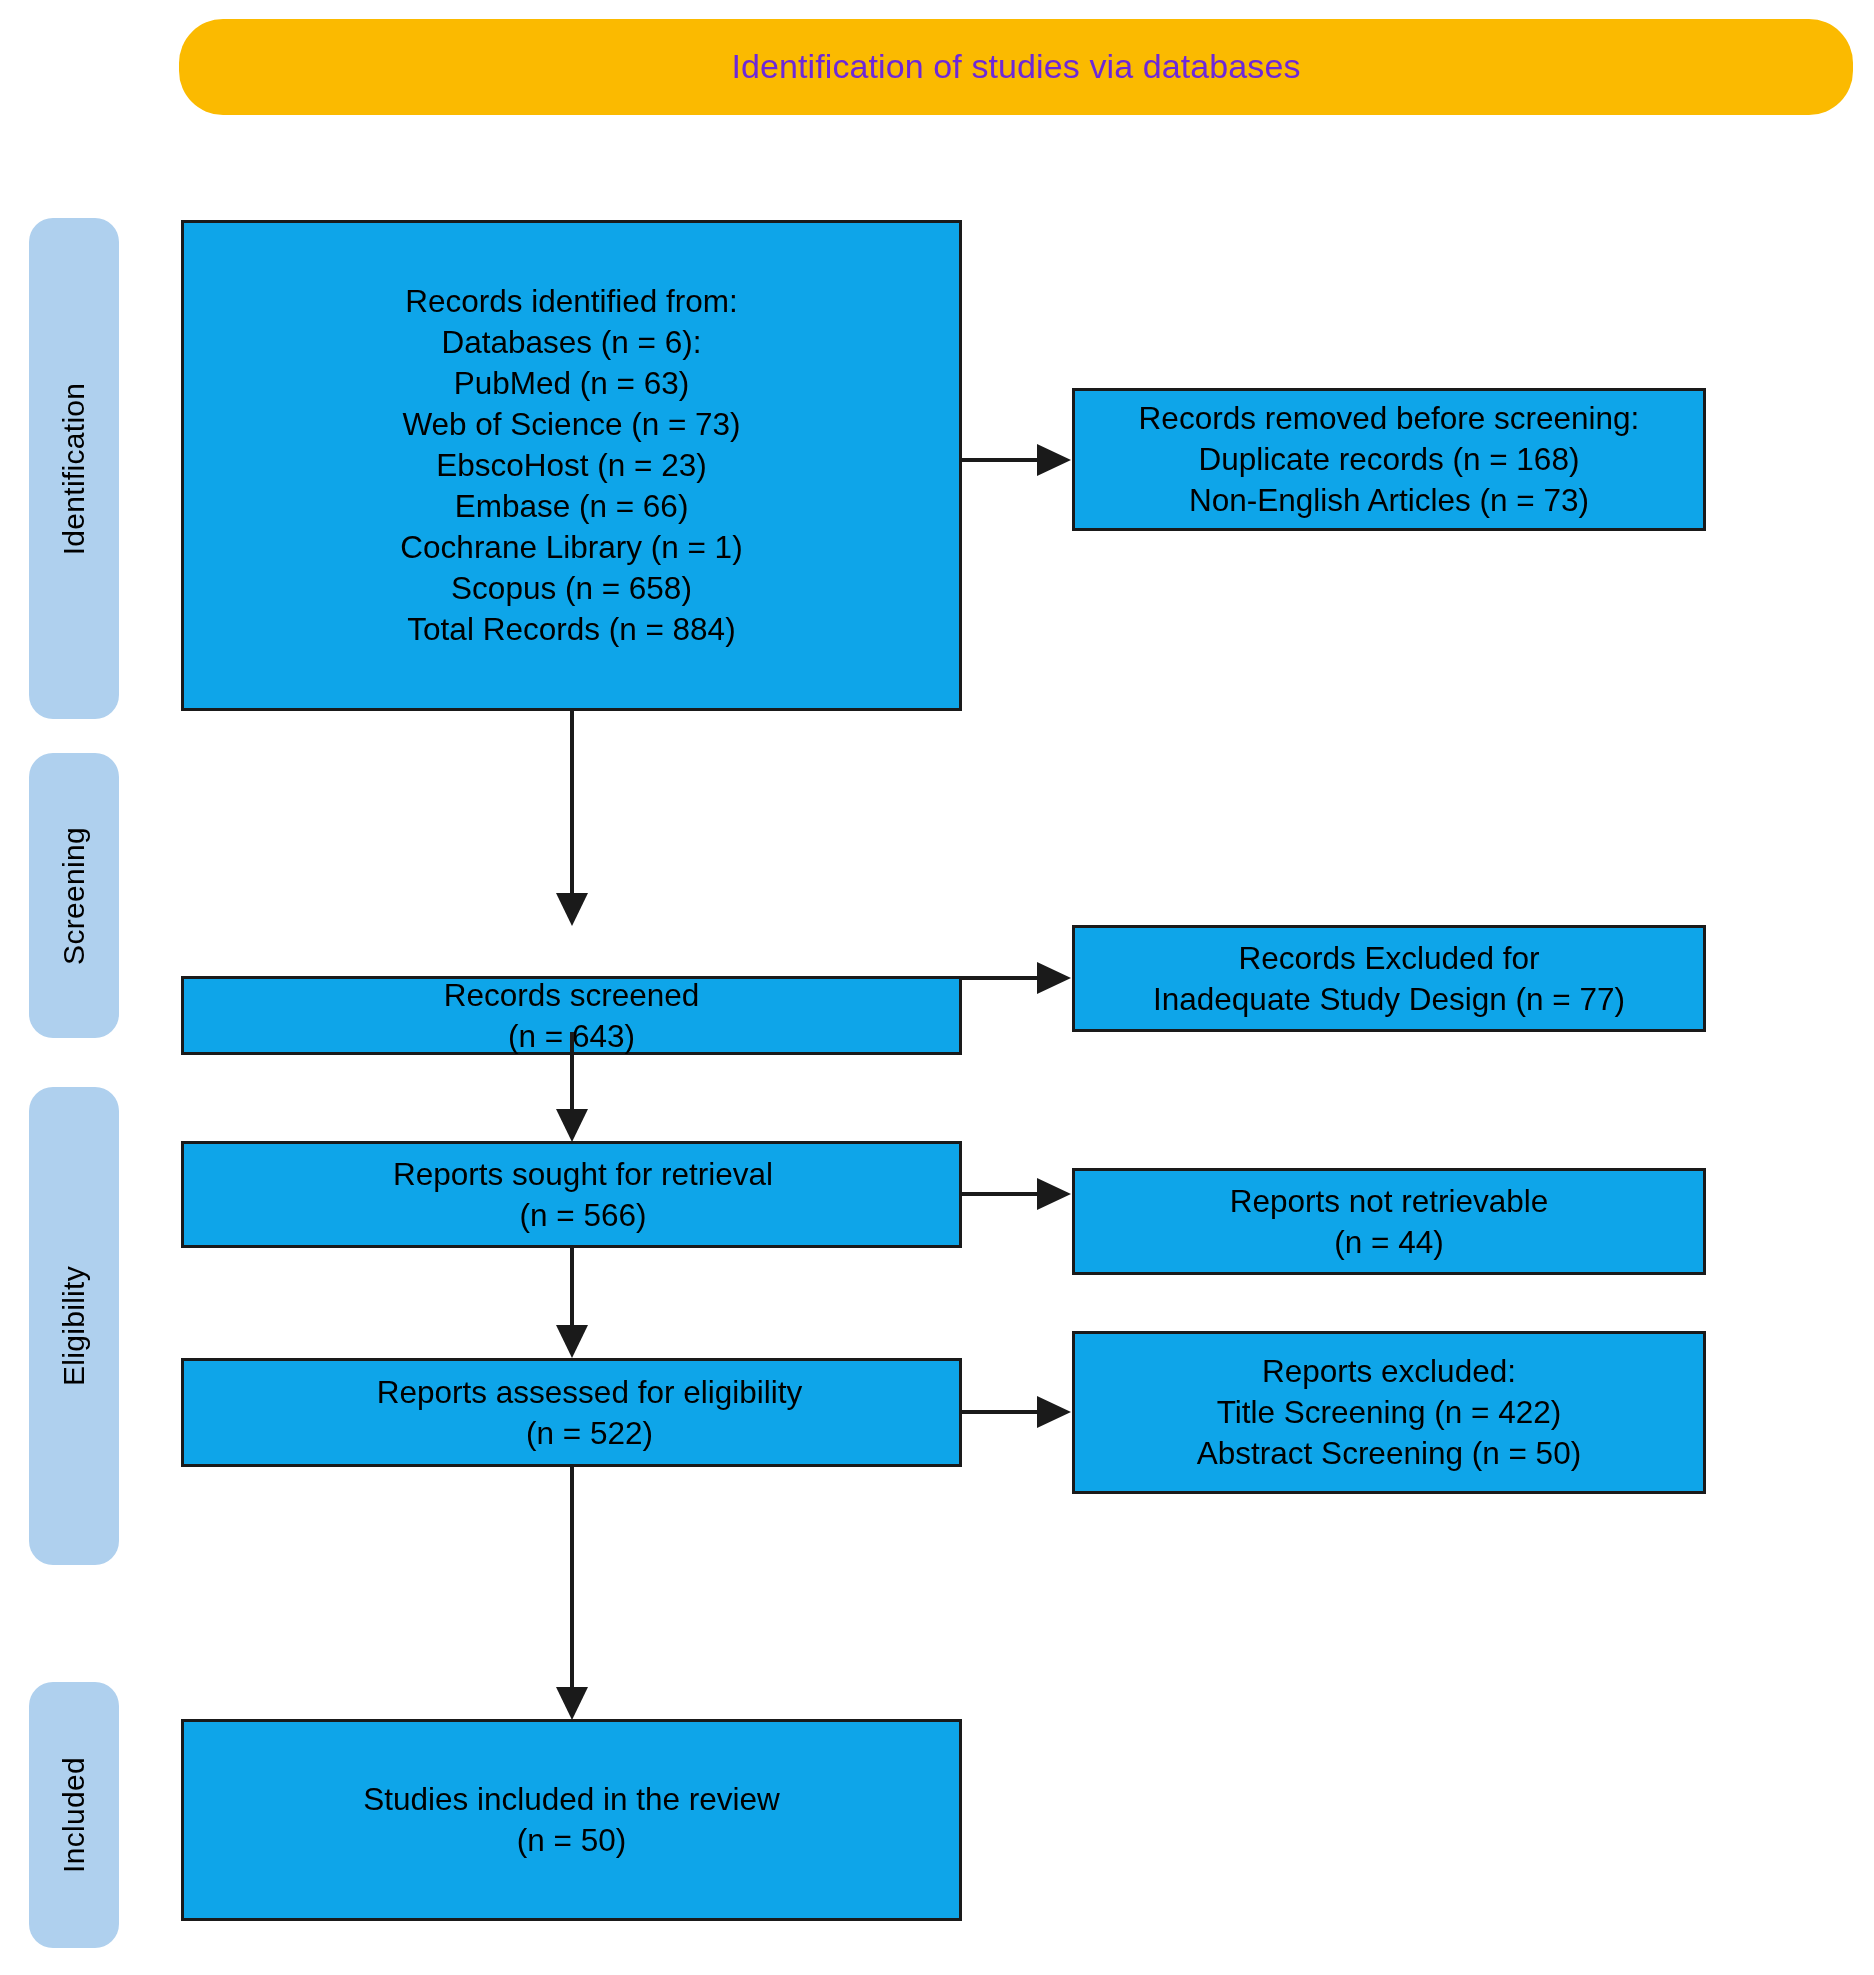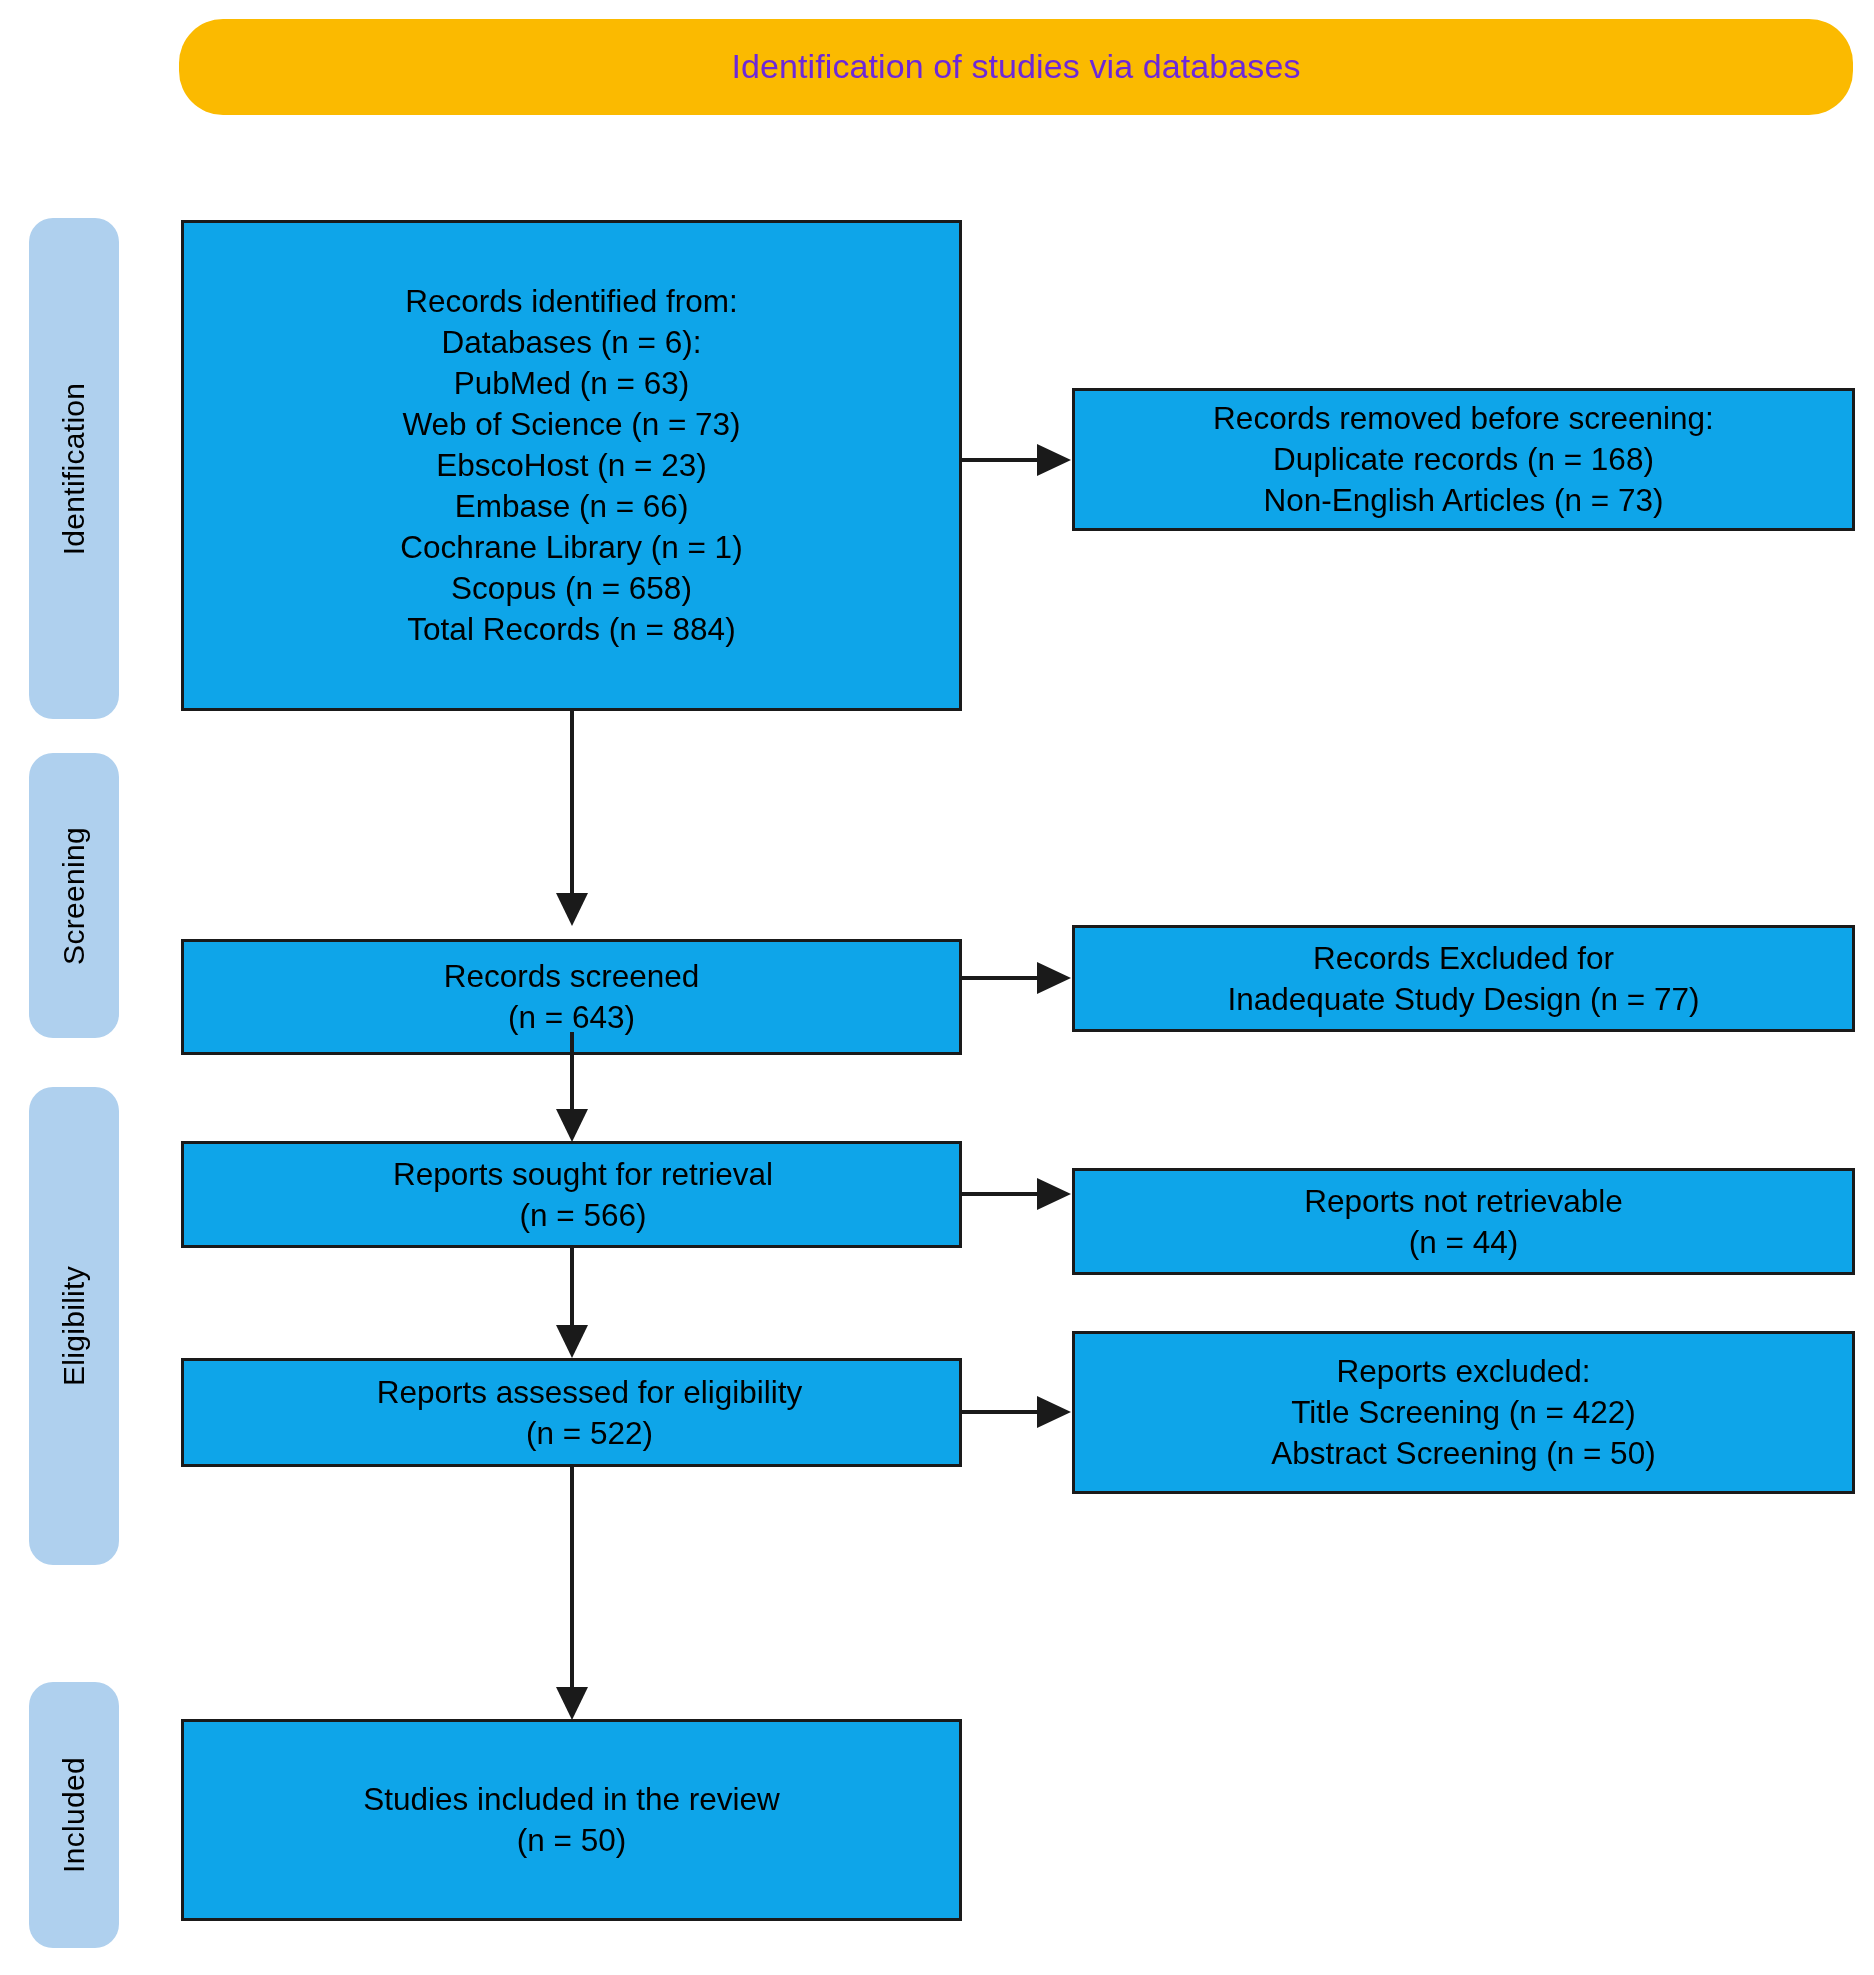--- a/index.html
+++ b/index.html
@@ -78,25 +78,25 @@
   .box .line {
     font-size: 31.5px;
     line-height: 1.30;
     color: #000000;
     white-space: nowrap;
   }
 
   
   .col-left  { left: 181px;  width: 781px; }
   
-  .col-right { left: 1072px; width: 783px; }
+  .col-right { left: 1072px; width: 634px; }
 
   .box-identified { top: 220px;  height: 491px; }
   .box-removed    { top: 388px;  height: 143px; }
-  .box-screened   { top: 939px; height: 116px; }
+  .box-screened   { top: 976px; height: 79px; }
   .box-excluded1  { top: 925px; height: 107px; }
   .box-sought     { top: 1141px; height: 107px; padding-left: 23px; }
   .box-notretr    { top: 1141px; height: 107px; margin-top: 27px; }
   .box-assessed   { top: 1358px; height: 109px; padding-left: 36px; }
   .box-excluded2  { top: 1331px; height: 163px; }
   .box-included   { top: 1719px; height: 202px; justify-content: center; }
 
   
   .v-line {
     position: absolute;

